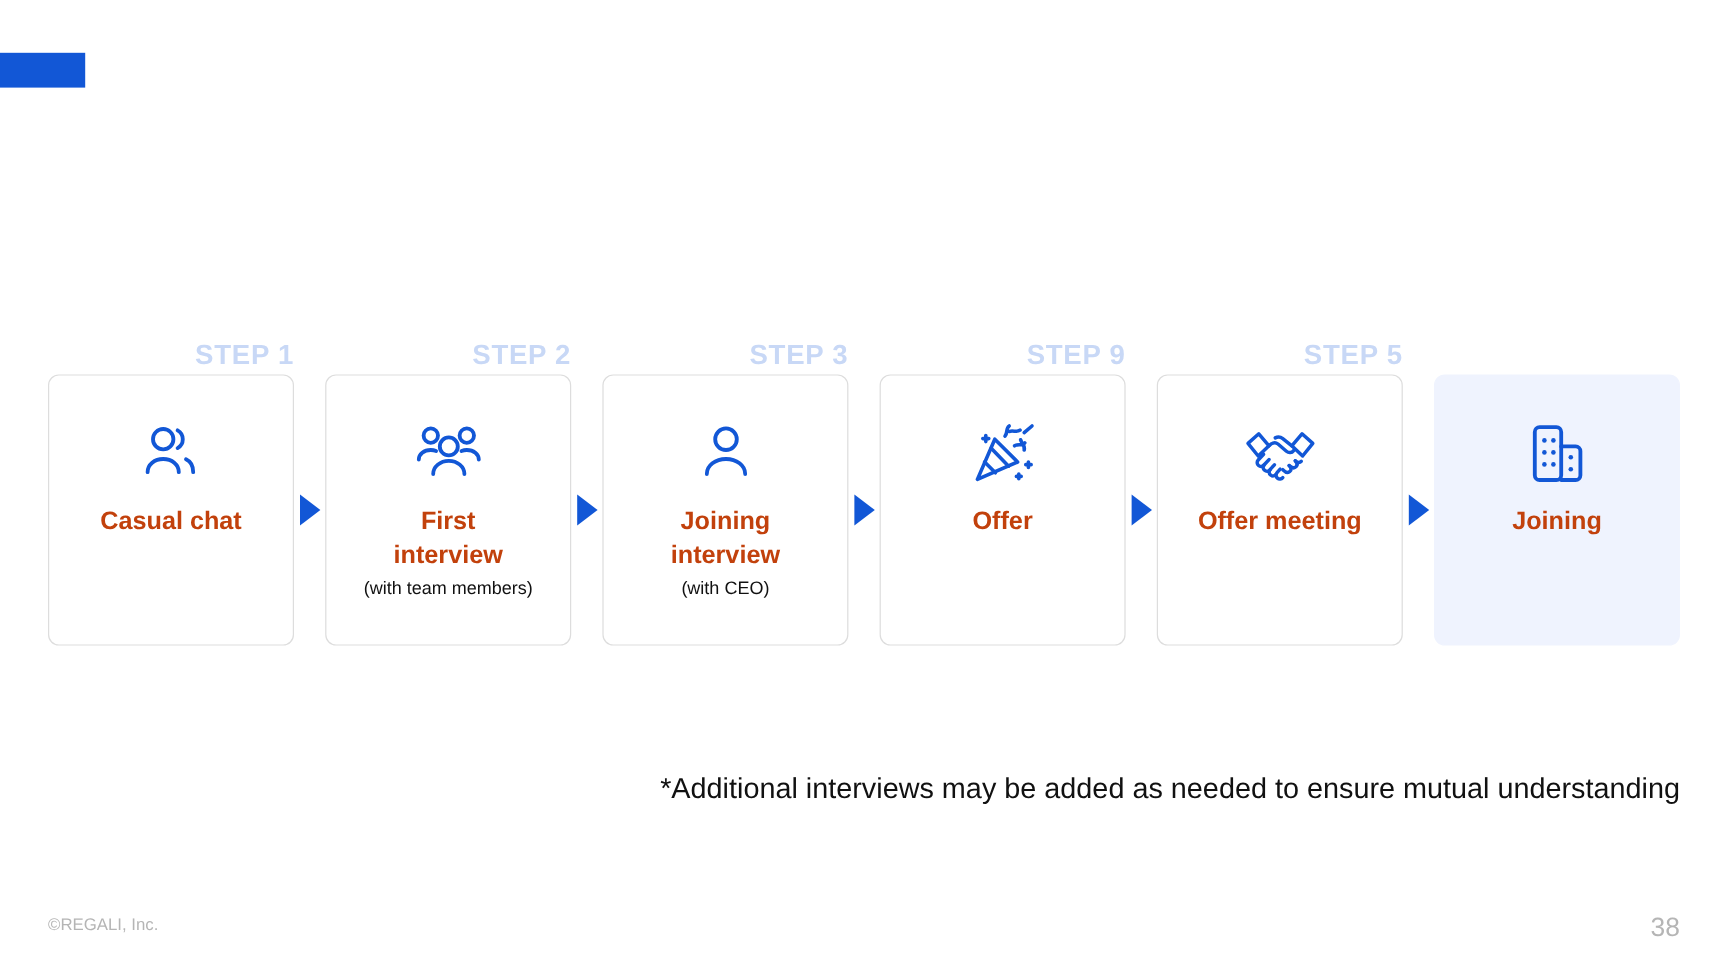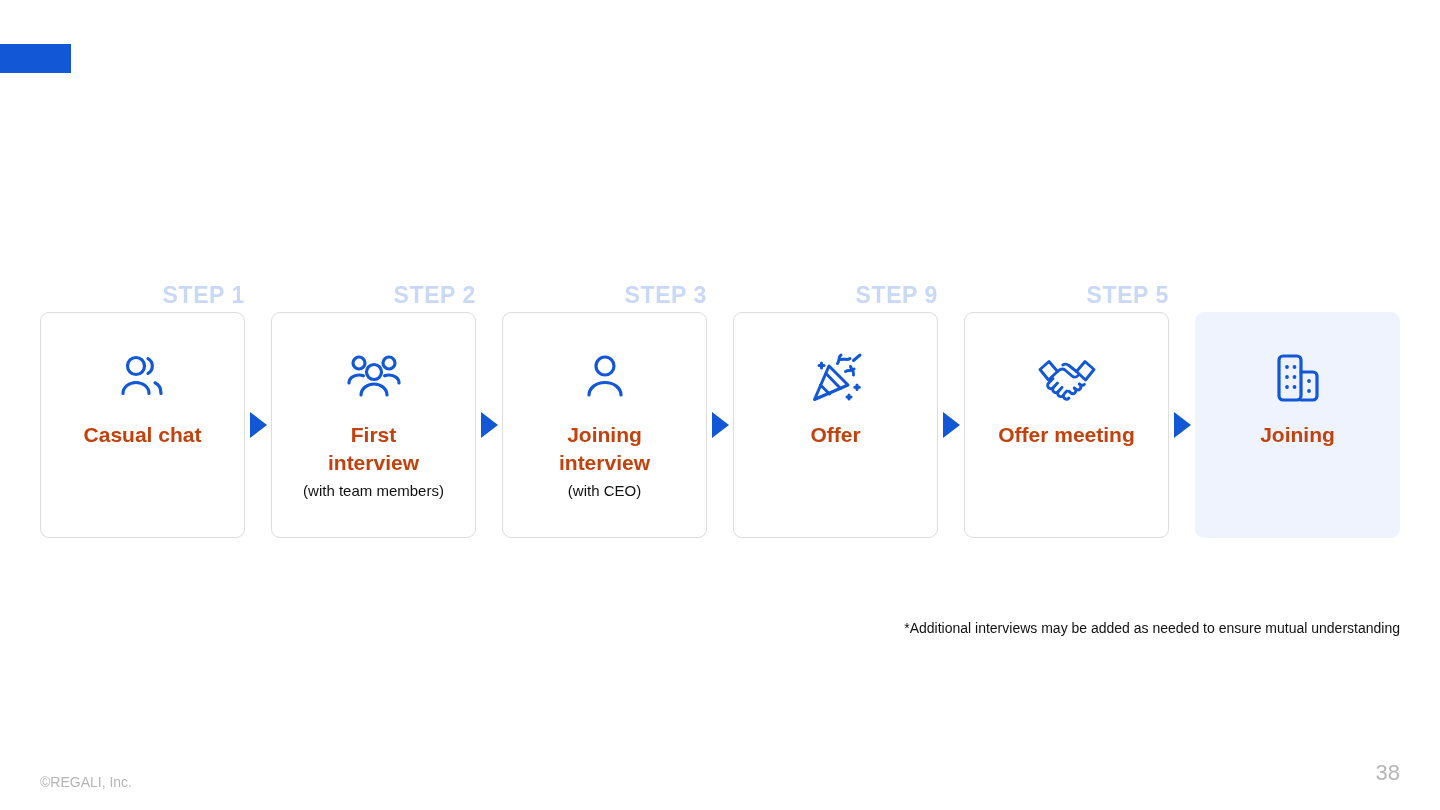--- a/index.html
+++ b/index.html
@@ -132,35 +132,34 @@
     height: 0;
     border-top: 13px solid transparent;
     border-bottom: 13px solid transparent;
     border-left: 17px solid #1257d6;
   }
 
   
   .footnote {
     position: absolute;
     left: 0;
-    top: 620px;
+    top: 644px;
     width: 1400px;
     text-align: right;
-    font-size: 14px;
+    font-size: 24px;
     color: #111111;
   }
 
   
   .footer-left {
     position: absolute;
     left: 40px;
     top: 762px;
     font-size: 14px;
     color: #b5b5b5;
-    margin-top: 12px;
   }
   .footer-right {
     position: absolute;
     right: 40px;
     top: 760px;
     font-size: 22px;
     color: #b5b5b5;
   }
 
   svg { display: block; }

